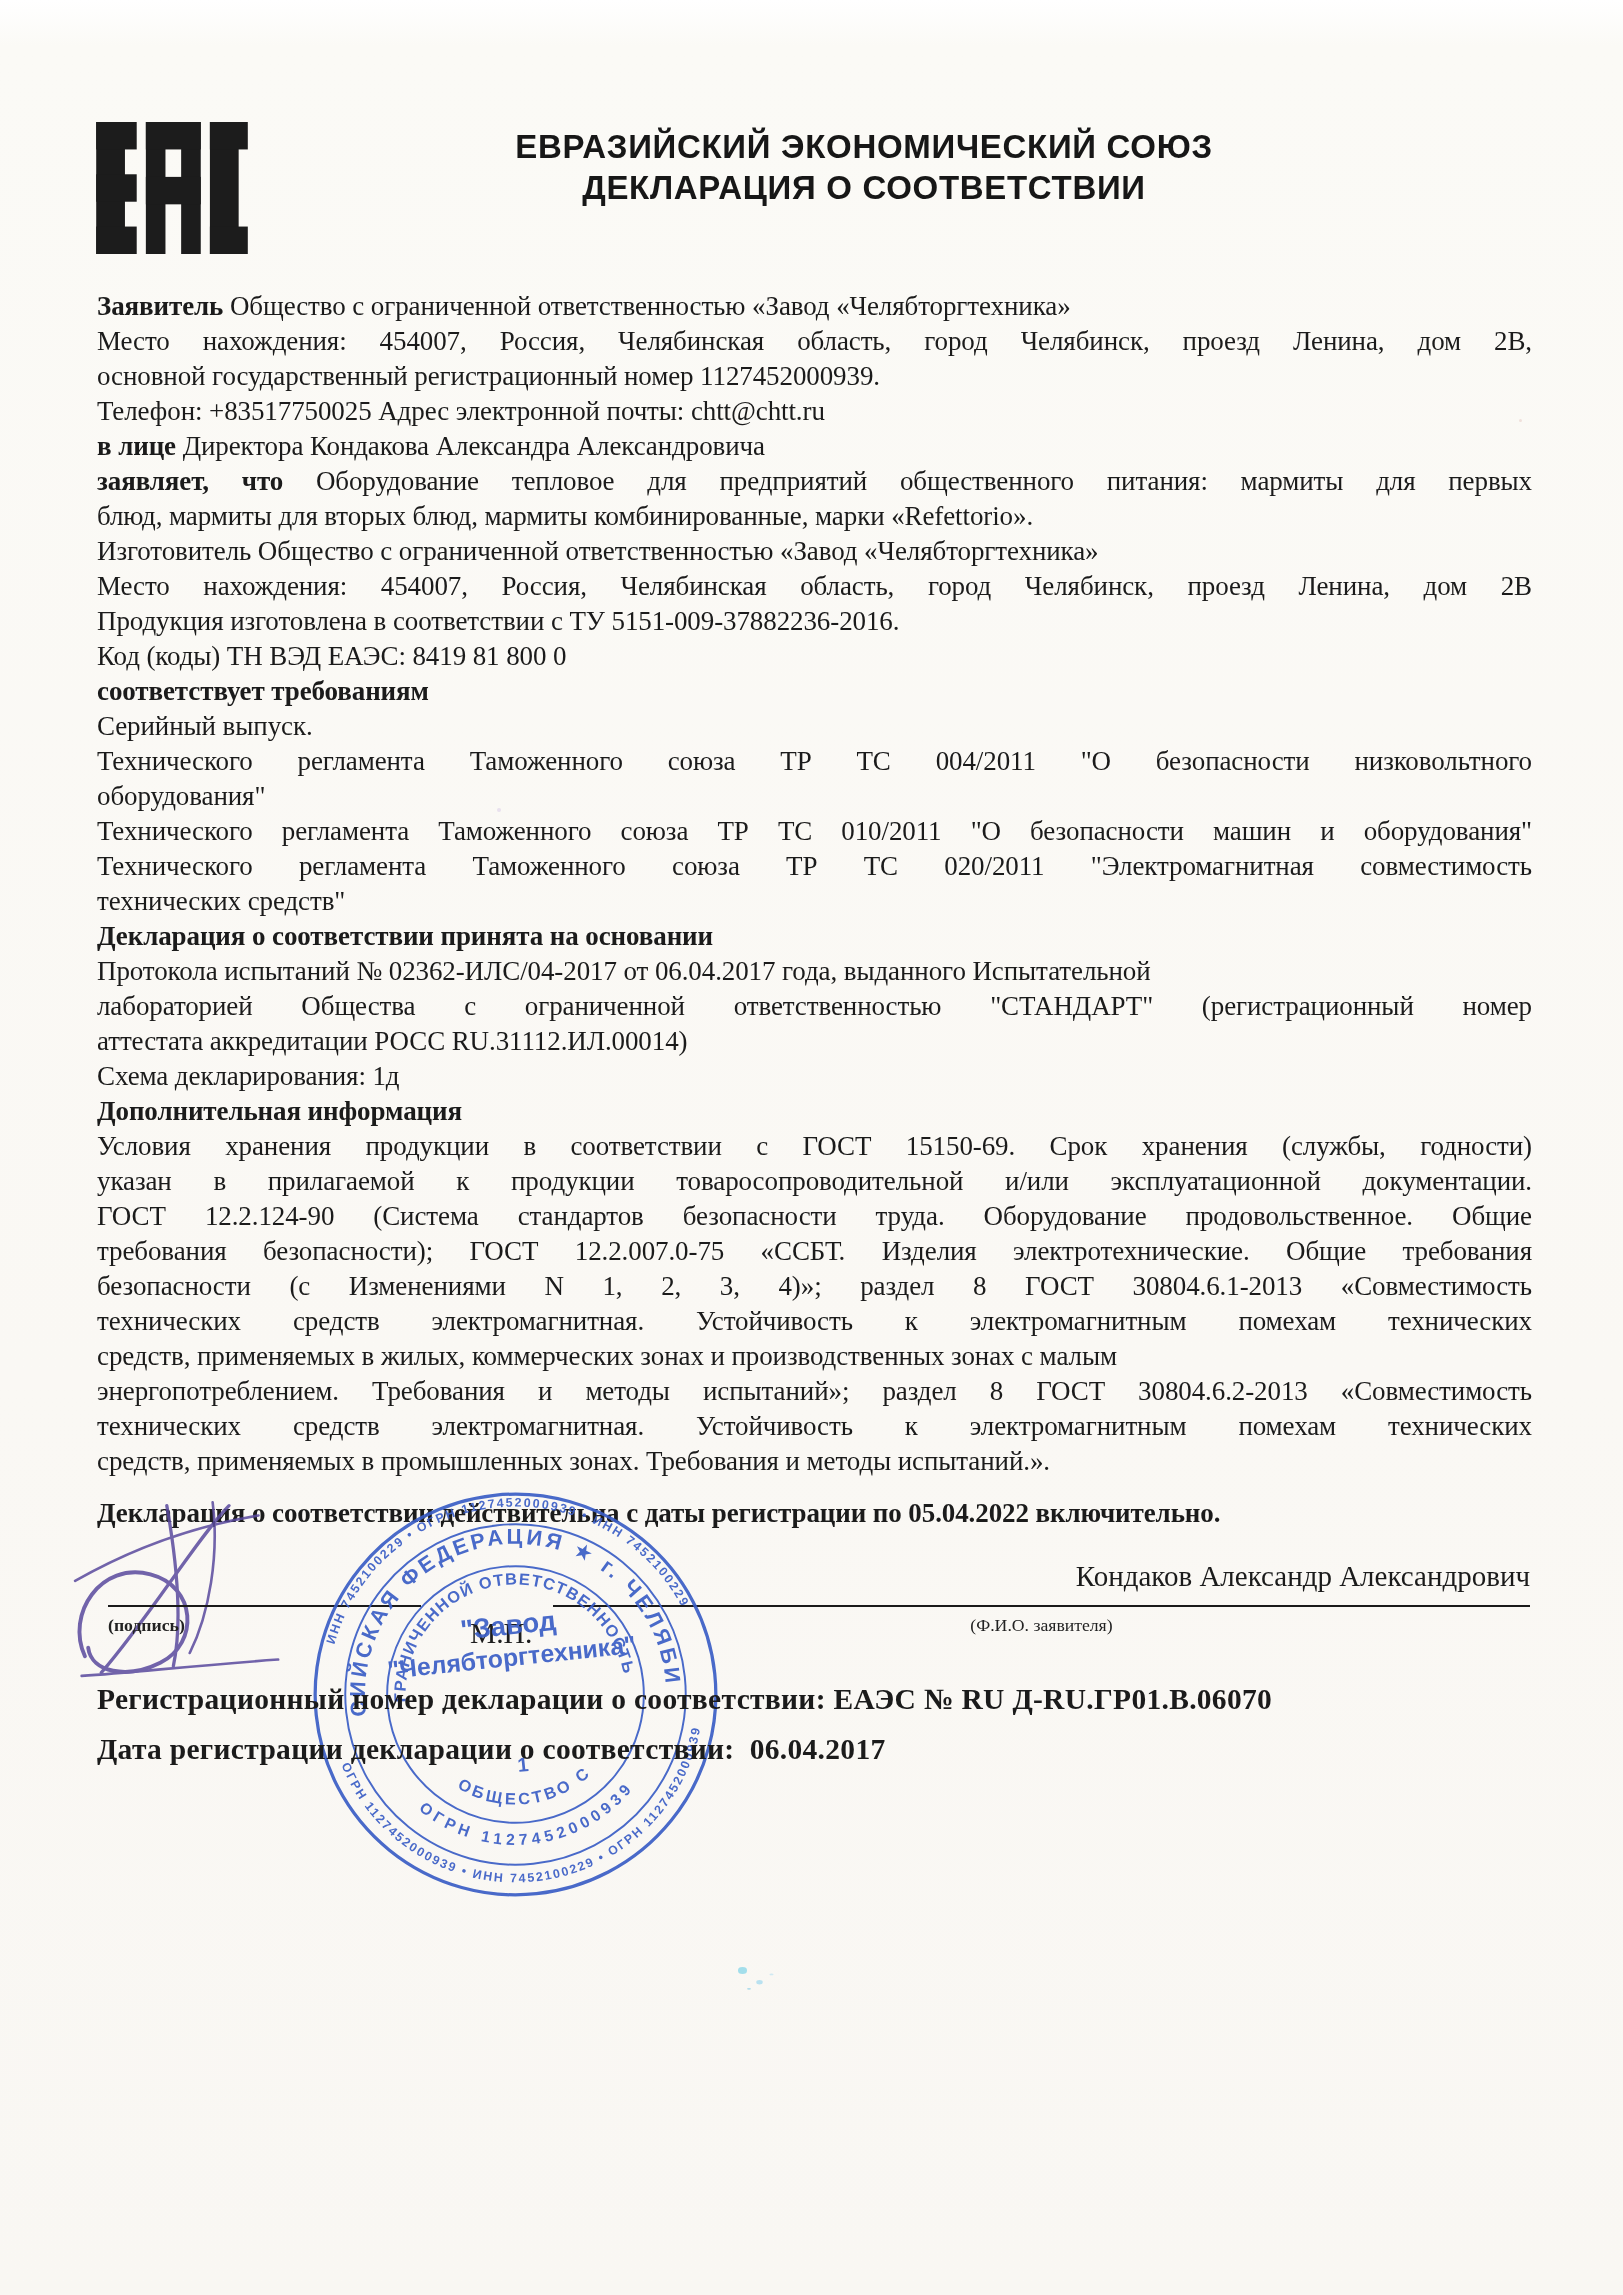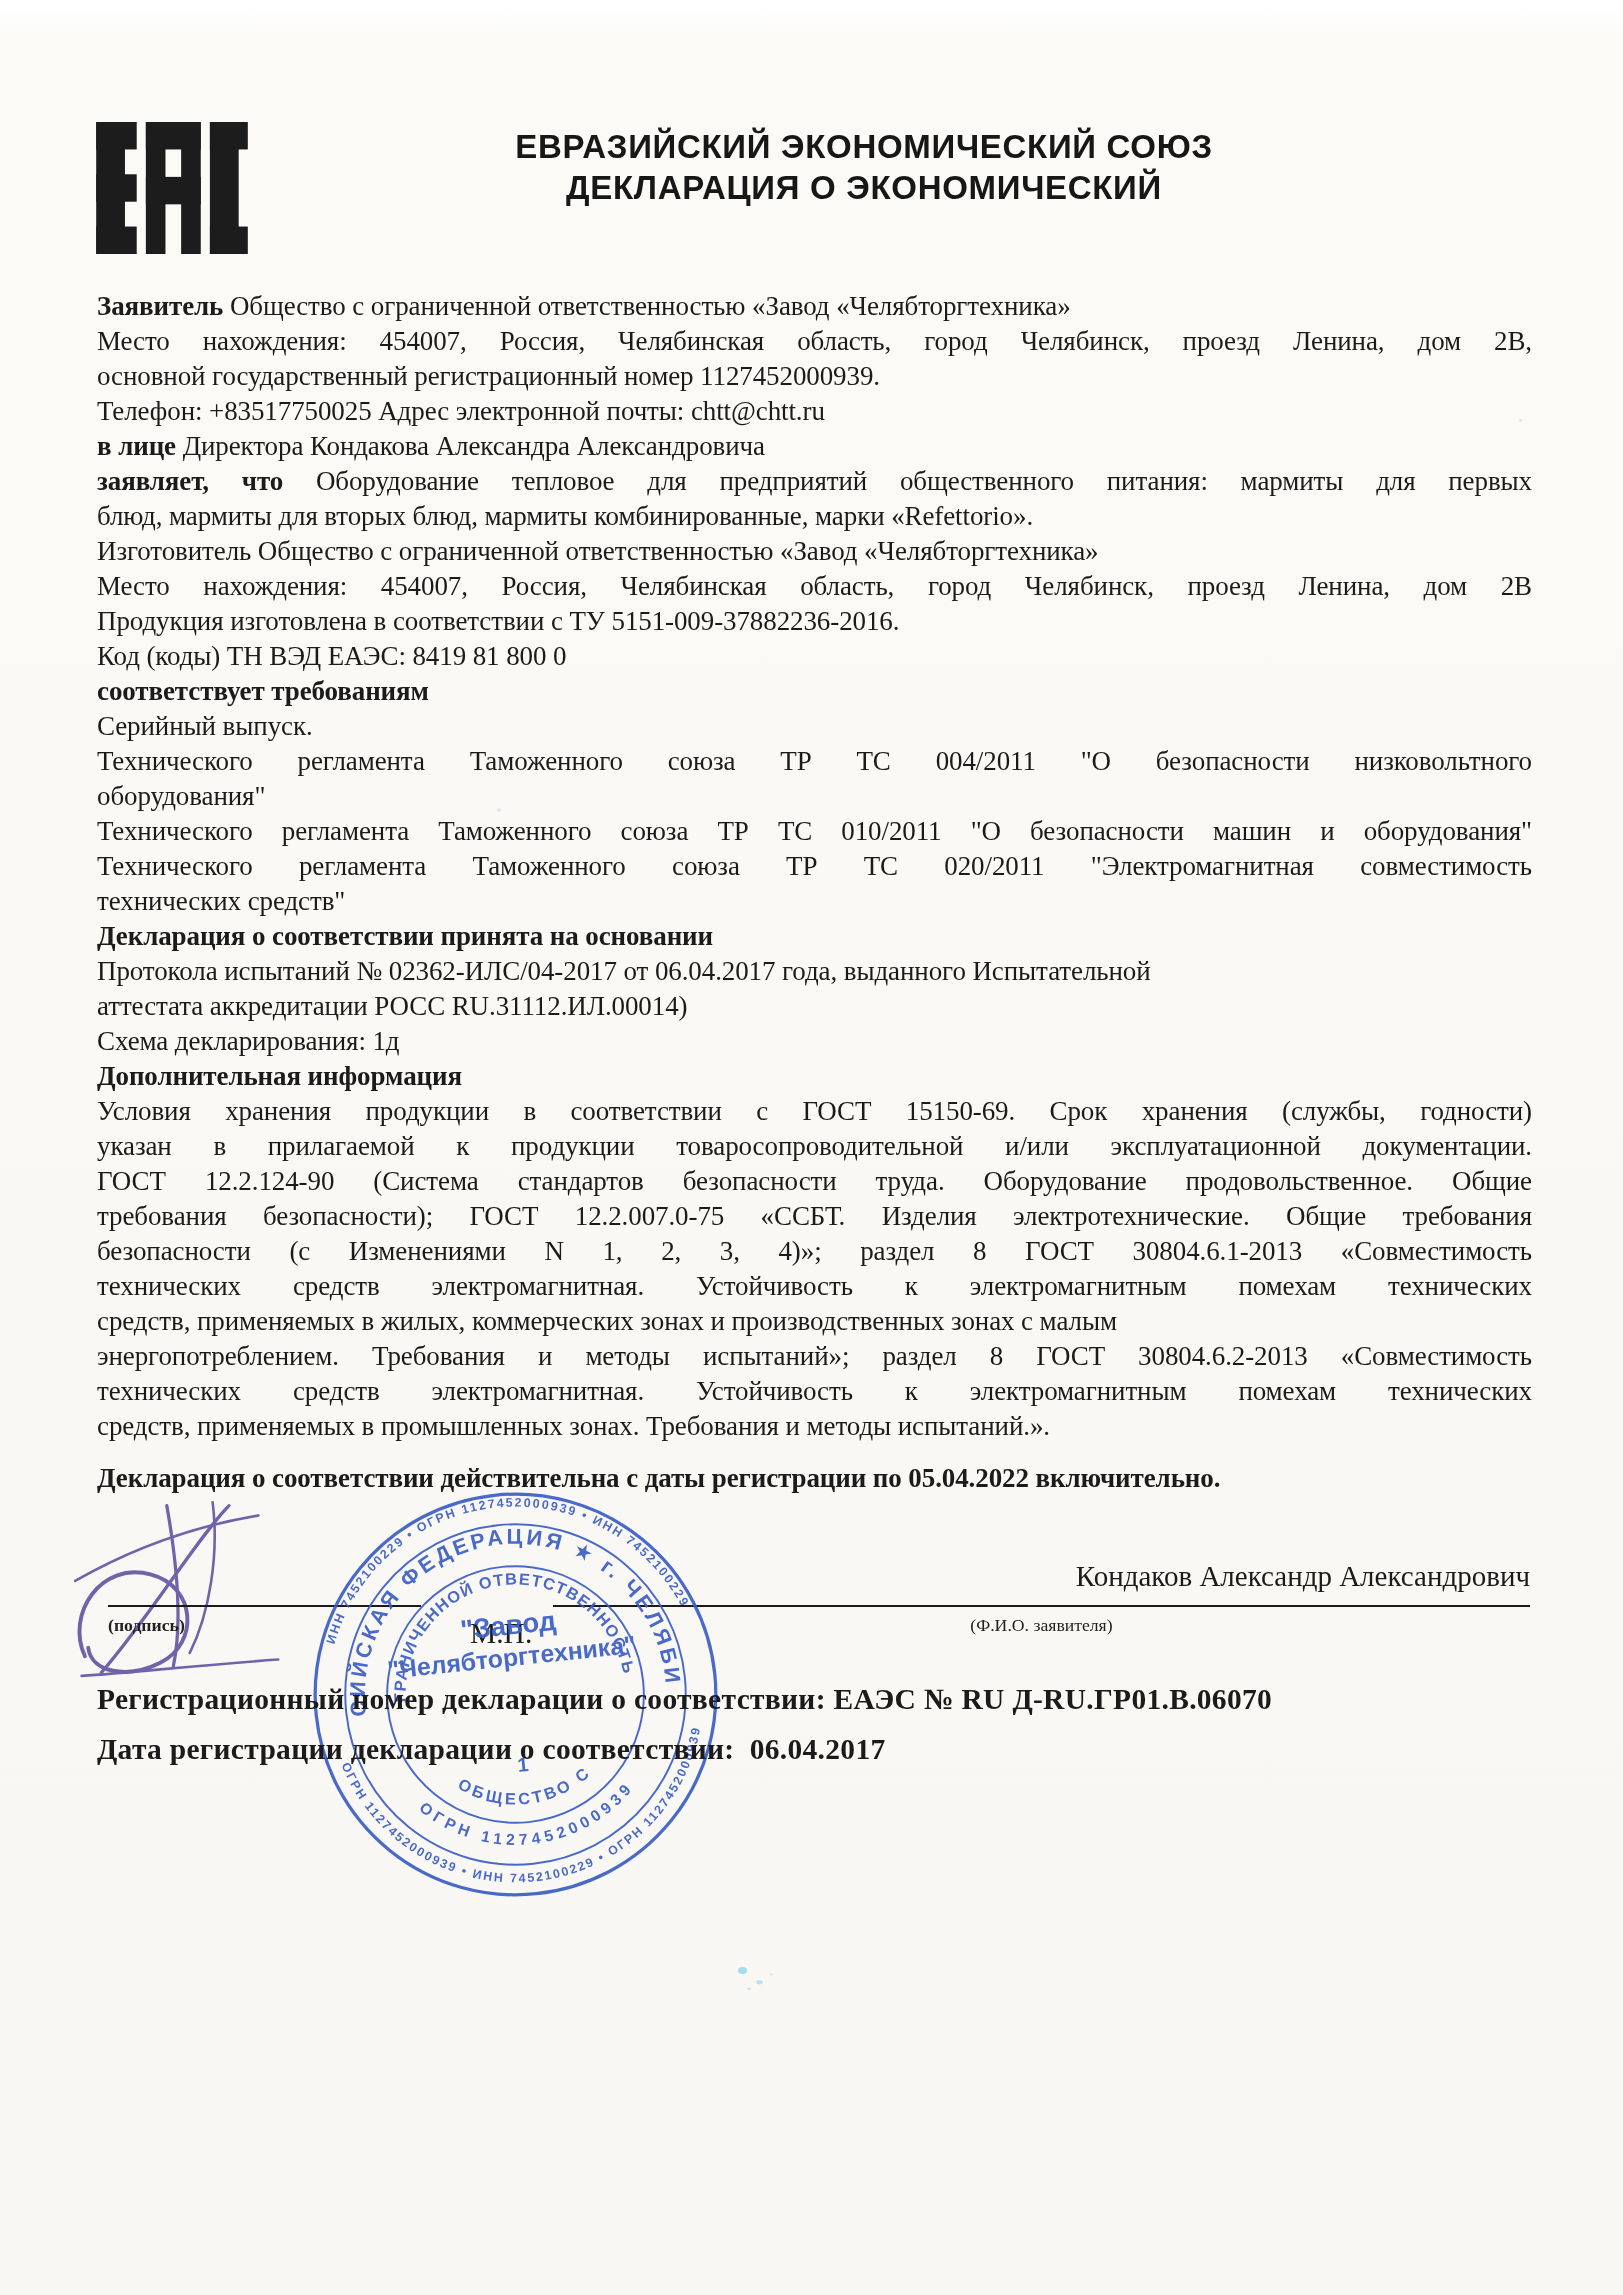--- a/index.html
+++ b/index.html
@@ -61,21 +61,21 @@
       <rect x="76" y="0" width="84" height="42"></rect>
       <rect x="76" y="84" width="84" height="42"></rect>
       <rect x="174" y="0" width="44" height="202"></rect>
       <rect x="174" y="0" width="58" height="42"></rect>
       <rect x="174" y="160" width="58" height="42"></rect>
     </g>
   </svg>
 
   <div class="title">
     <div>ЕВРАЗИЙСКИЙ ЭКОНОМИЧЕСКИЙ СОЮЗ</div>
-    <div>ДЕКЛАРАЦИЯ О ЭКОНОМИЧЕСКИЙ</div>
+    <div>ДЕКЛАРАЦИЯ О СООТВЕТСТВИИ</div>
   </div>
 
   <div class="body-lines">
       <div class="bline"><b>Заявитель</b> Общество с ограниченной ответственностью «Завод «Челябторгтехника»</div>
       <div class="bline fill">Место нахождения: 454007, Россия, Челябинская область, город Челябинск, проезд Ленина, дом 2В,</div>
       <div class="bline">основной государственный регистрационный номер 1127452000939.</div>
       <div class="bline">Телефон: +83517750025 Адрес электронной почты: chtt@chtt.ru</div>
       <div class="bline"><b>в лице</b> Директора Кондакова Александра Александровича</div>
       <div class="bline fill"><b>заявляет, что</b> Оборудование тепловое для предприятий общественного питания: мармиты для первых</div>
       <div class="bline">блюд, мармиты для вторых блюд, мармиты комбинированные, марки «Refettorio».</div>
@@ -85,20 +85,21 @@
       <div class="bline">Код (коды) ТН ВЭД ЕАЭС: 8419 81 800 0</div>
       <div class="bline"><b>соответствует требованиям</b></div>
       <div class="bline">Серийный выпуск.</div>
       <div class="bline fill">Технического регламента Таможенного союза ТР ТС 004/2011 "О безопасности низковольтного</div>
       <div class="bline">оборудования"</div>
       <div class="bline fill">Технического регламента Таможенного союза ТР ТС 010/2011 "О безопасности машин и оборудования"</div>
       <div class="bline fill">Технического регламента Таможенного союза ТР ТС 020/2011 "Электромагнитная совместимость</div>
       <div class="bline">технических средств"</div>
       <div class="bline"><b>Декларация о соответствии принята на основании</b></div>
       <div class="bline">Протокола испытаний № 02362-ИЛС/04-2017 от 06.04.2017 года, выданного Испытательной</div>
+      <div class="bline fill">лабораторией Общества с ограниченной ответственностью "СТАНДАРТ" (регистрационный номер</div>
       <div class="bline">аттестата аккредитации РОСС RU.31112.ИЛ.00014)</div>
       <div class="bline">Схема декларирования: 1д</div>
       <div class="bline"><b>Дополнительная информация</b></div>
       <div class="bline fill">Условия хранения продукции в соответствии с ГОСТ 15150-69. Срок хранения (службы, годности)</div>
       <div class="bline fill">указан в прилагаемой к продукции товаросопроводительной и/или эксплуатационной документации.</div>
       <div class="bline fill">ГОСТ 12.2.124-90 (Система стандартов безопасности труда. Оборудование продовольственное. Общие</div>
       <div class="bline fill">требования безопасности); ГОСТ 12.2.007.0-75 «ССБТ. Изделия электротехнические. Общие требования</div>
       <div class="bline fill">безопасности (с Изменениями N 1, 2, 3, 4)»; раздел 8 ГОСТ 30804.6.1-2013 «Совместимость</div>
       <div class="bline fill">технических средств электромагнитная. Устойчивость к электромагнитным помехам технических</div>
       <div class="bline">средств, применяемых в жилых, коммерческих зонах и производственных зонах с малым</div>

